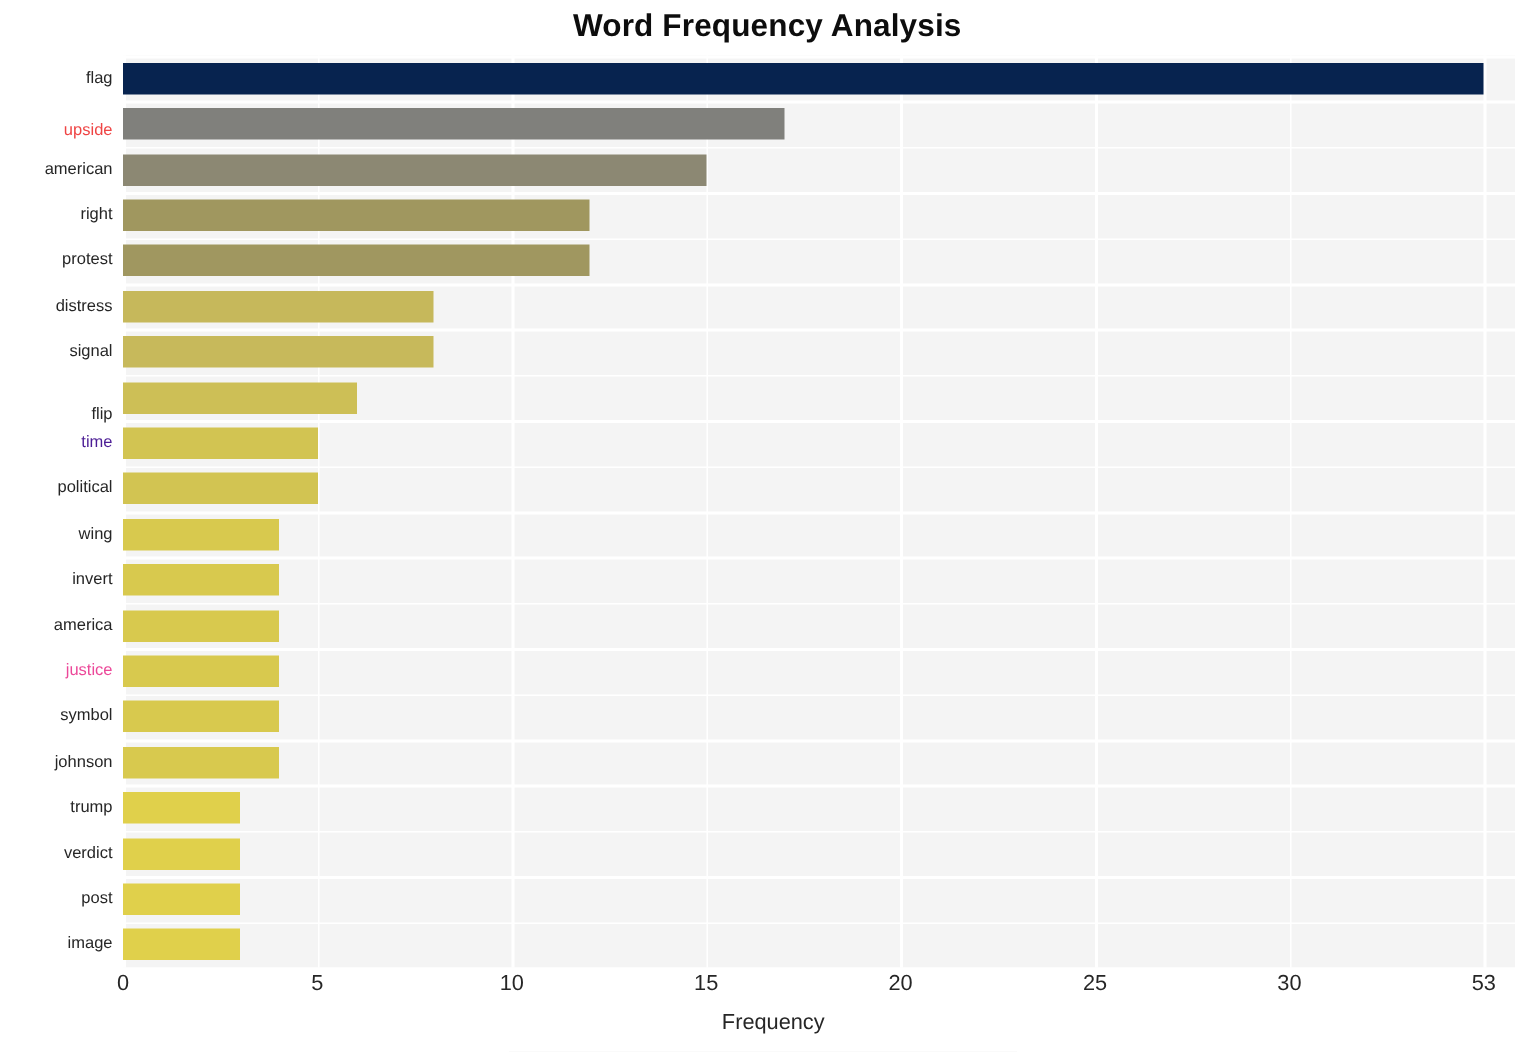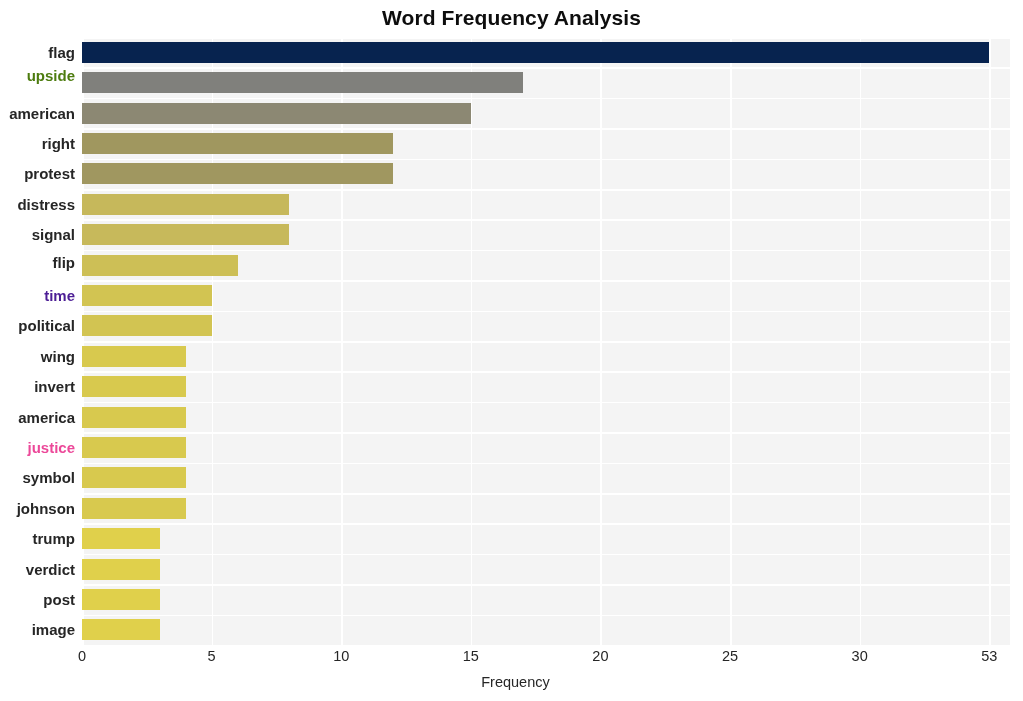--- a/index.html
+++ b/index.html
@@ -68,25 +68,24 @@
     left: 0;
     top: 37px;
     width: 75px;
     height: 608px;
   }
   .ytick-label {
     position: absolute;
     right: 0;
     width: 75px;
     text-align: right;
-    font-size: 15px;
+    font-size: 11px;
     color: #262626;
     line-height: 21px;
     white-space: nowrap;
-    font-weight: bold;
   }
   #xtick-layer {
     position: absolute;
     left: 82px;
     top: 648px;
     width: 928px;
     height: 22px;
   }
   .xtick-label {
     position: absolute;
@@ -160,27 +159,27 @@
       <div class="bar" title="symbol: 4" style="left: 0px; top: 430.3px; width: 103.687px; background: rgb(216, 201, 78);"></div>
       <div class="bar" title="johnson: 4" style="left: 0px; top: 460.7px; width: 103.687px; background: rgb(216, 201, 78);"></div>
       <div class="bar" title="trump: 3" style="left: 0px; top: 491.1px; width: 77.7654px; background: rgb(224, 208, 75);"></div>
       <div class="bar" title="verdict: 3" style="left: 0px; top: 521.5px; width: 77.7654px; background: rgb(224, 208, 75);"></div>
       <div class="bar" title="post: 3" style="left: 0px; top: 551.9px; width: 77.7654px; background: rgb(224, 208, 75);"></div>
       <div class="bar" title="image: 3" style="left: 0px; top: 582.3px; width: 77.7654px; background: rgb(224, 208, 75);"></div>
     </div>
 
   <div id="ytick-layer">
       <div class="ytick-label" style="top: 4.7px; color: rgb(38, 38, 38);">flag</div>
-      <div class="ytick-label" style="top: 28px; color: #4d7c0f;">upside</div>
+      <div class="ytick-label" style="top: 40px; color: #ef4444;">upside</div>
       <div class="ytick-label" style="top: 65.5px; color: rgb(38, 38, 38);">american</div>
       <div class="ytick-label" style="top: 95.9px; color: rgb(38, 38, 38);">right</div>
       <div class="ytick-label" style="top: 126.3px; color: rgb(38, 38, 38); padding-left: 28px;">protest</div>
       <div class="ytick-label" style="top: 156.7px; color: rgb(38, 38, 38);">distress</div>
       <div class="ytick-label" style="top: 187.1px; color: rgb(38, 38, 38);">signal</div>
-      <div class="ytick-label" style="top: 215px; color: rgb(38, 38, 38);">flip</div>
+      <div class="ytick-label" style="top: 229px; color: rgb(38, 38, 38);">flip</div>
       <div class="ytick-label" style="top: 247.9px; color: #4c1d95;">time</div>
       <div class="ytick-label" style="top: 278.3px; color: rgb(38, 38, 38);">political</div>
       <div class="ytick-label" style="top: 308.7px; color: rgb(38, 38, 38);">wing</div>
       <div class="ytick-label" style="top: 339.1px; color: rgb(38, 38, 38);">invert</div>
       <div class="ytick-label" style="top: 369.5px; color: rgb(38, 38, 38);">america</div>
       <div class="ytick-label" style="top: 399.9px; color: #ec4899;">justice</div>
       <div class="ytick-label" style="top: 430.3px; color: rgb(38, 38, 38);">symbol</div>
       <div class="ytick-label" style="top: 460.7px; color: rgb(38, 38, 38);">johnson</div>
       <div class="ytick-label" style="top: 491.1px; color: rgb(38, 38, 38);">trump</div>
       <div class="ytick-label" style="top: 521.5px; color: rgb(38, 38, 38);">verdict</div>

